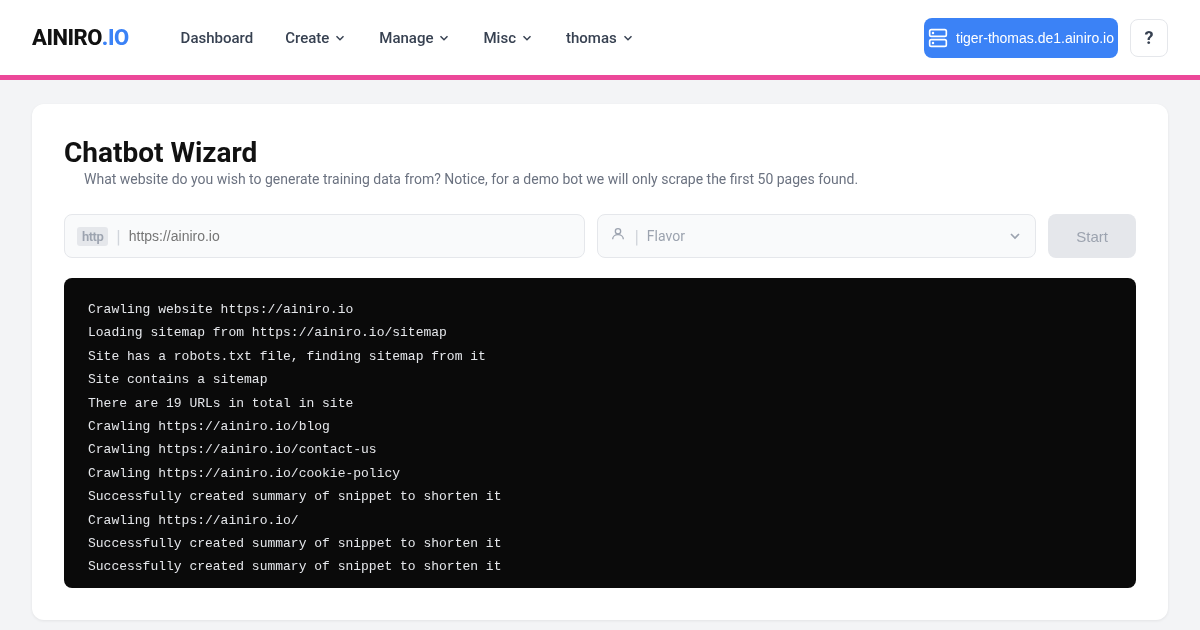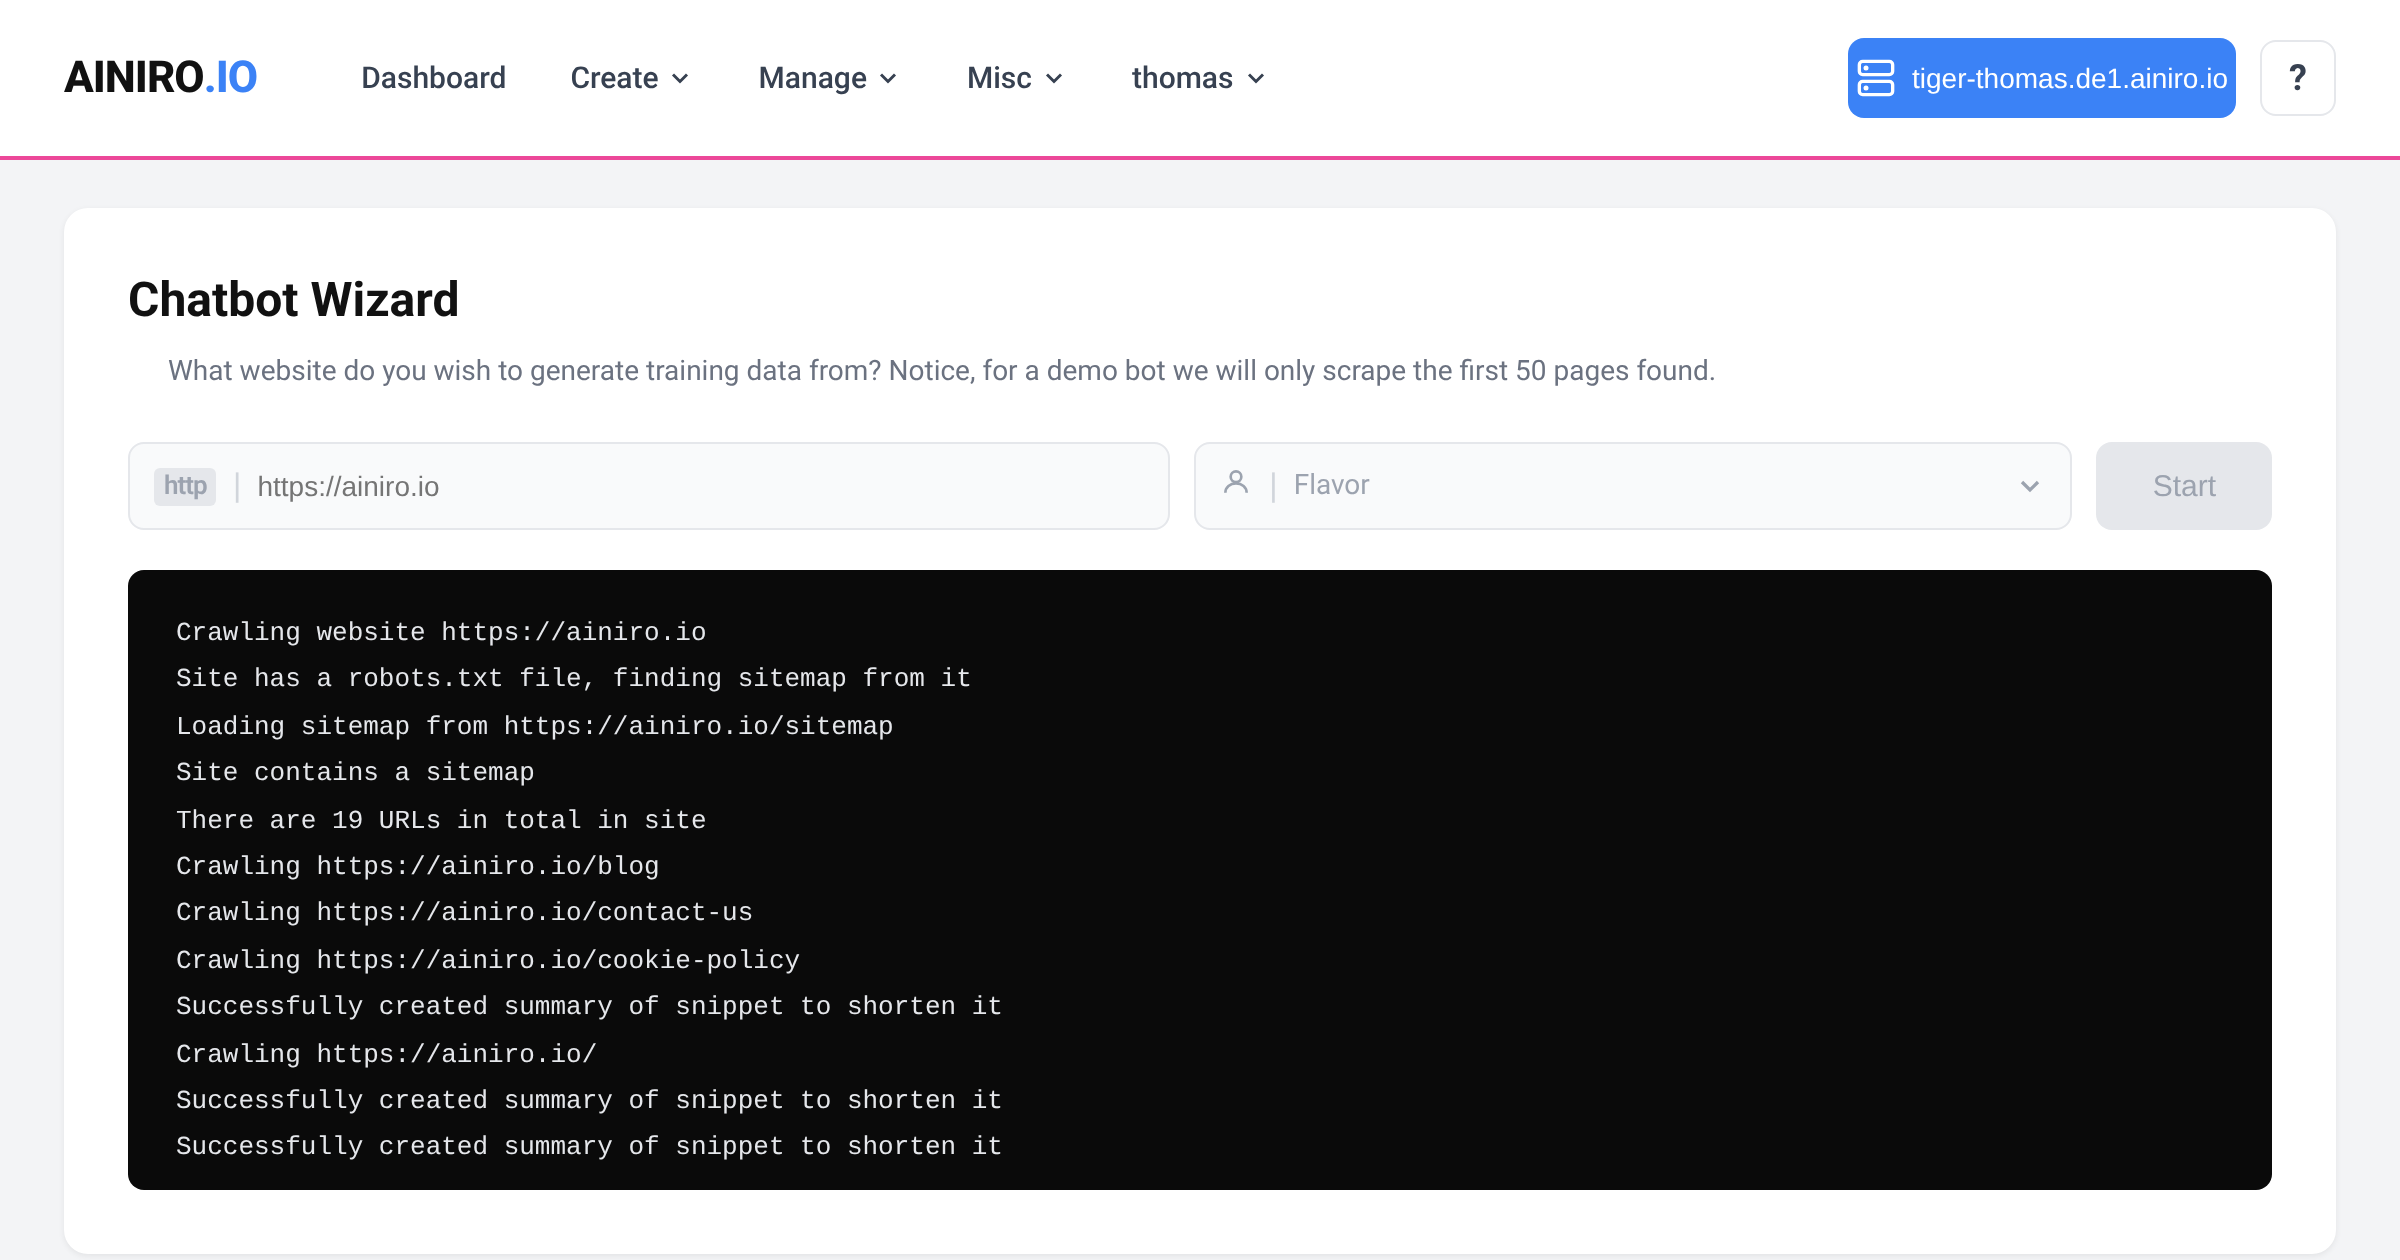--- a/index.html
+++ b/index.html
@@ -11,21 +11,21 @@
       width: 1200px;
       height: 630px;
       background: #f3f4f6;
       font-family: -apple-system, BlinkMacSystemFont, 'Segoe UI', Roboto, sans-serif;
       overflow: hidden;
     }
 
     
     .header {
       background: #ffffff;
-      border-bottom: 2px solid #ec4899;
+      border-bottom: 5px solid #ec4899;
       height: 80px;
       display: flex;
       align-items: center;
       padding: 0 32px;
       gap: 40px;
     }
     .logo {
       display: flex;
       align-items: center;
       font-weight: 800;
@@ -102,24 +102,24 @@
     .main {
       padding: 24px 32px;
     }
     .card {
       background: white;
       border-radius: 12px;
       padding: 32px;
       box-shadow: 0 1px 3px rgba(0,0,0,0.07);
     }
     .card-title {
-      font-size: 24px;
+      font-size: 28px;
       font-weight: 700;
       color: #111;
-      margin-bottom: 12px;
+      margin-bottom: 0;
     }
     .card-desc {
       font-size: 14px;
       color: #6b7280;
       margin-bottom: 24px;
       line-height: 1.5;
       margin-left: 20px;
     }
     .input-row {
       display: flex;
@@ -293,22 +293,22 @@
         <svg class="flavor-chevron" width="16" height="16" viewBox="0 0 24 24" fill="none" stroke="#9ca3af" stroke-width="2.5">
           <polyline points="6 9 12 15 18 9"></polyline>
         </svg>
       </div>
 
       <button class="start-btn">Start</button>
     </div>
 
     <div class="terminal" id="terminal-output">
     <div class="terminal-line">Crawling website https://ainiro.io</div>
+        <div class="terminal-line">Loading sitemap from https://ainiro.io/sitemap</div>
         <div class="terminal-line">Site has a robots.txt file, finding sitemap from it</div>
-        <div class="terminal-line">Loading sitemap from https://ainiro.io/sitemap</div>
         <div class="terminal-line">Site contains a sitemap</div>
         <div class="terminal-line">There are 19 URLs in total in site</div>
         <div class="terminal-line">Crawling https://ainiro.io/blog</div>
         <div class="terminal-line">Crawling https://ainiro.io/contact-us</div>
         <div class="terminal-line">Crawling https://ainiro.io/cookie-policy</div>
         <div class="terminal-line">Successfully created summary of snippet to shorten it</div>
         <div class="terminal-line">Crawling https://ainiro.io/</div>
         <div class="terminal-line">Successfully created summary of snippet to shorten it</div>
         <div class="terminal-line">Successfully created summary of snippet to shorten it</div>
       </div>

